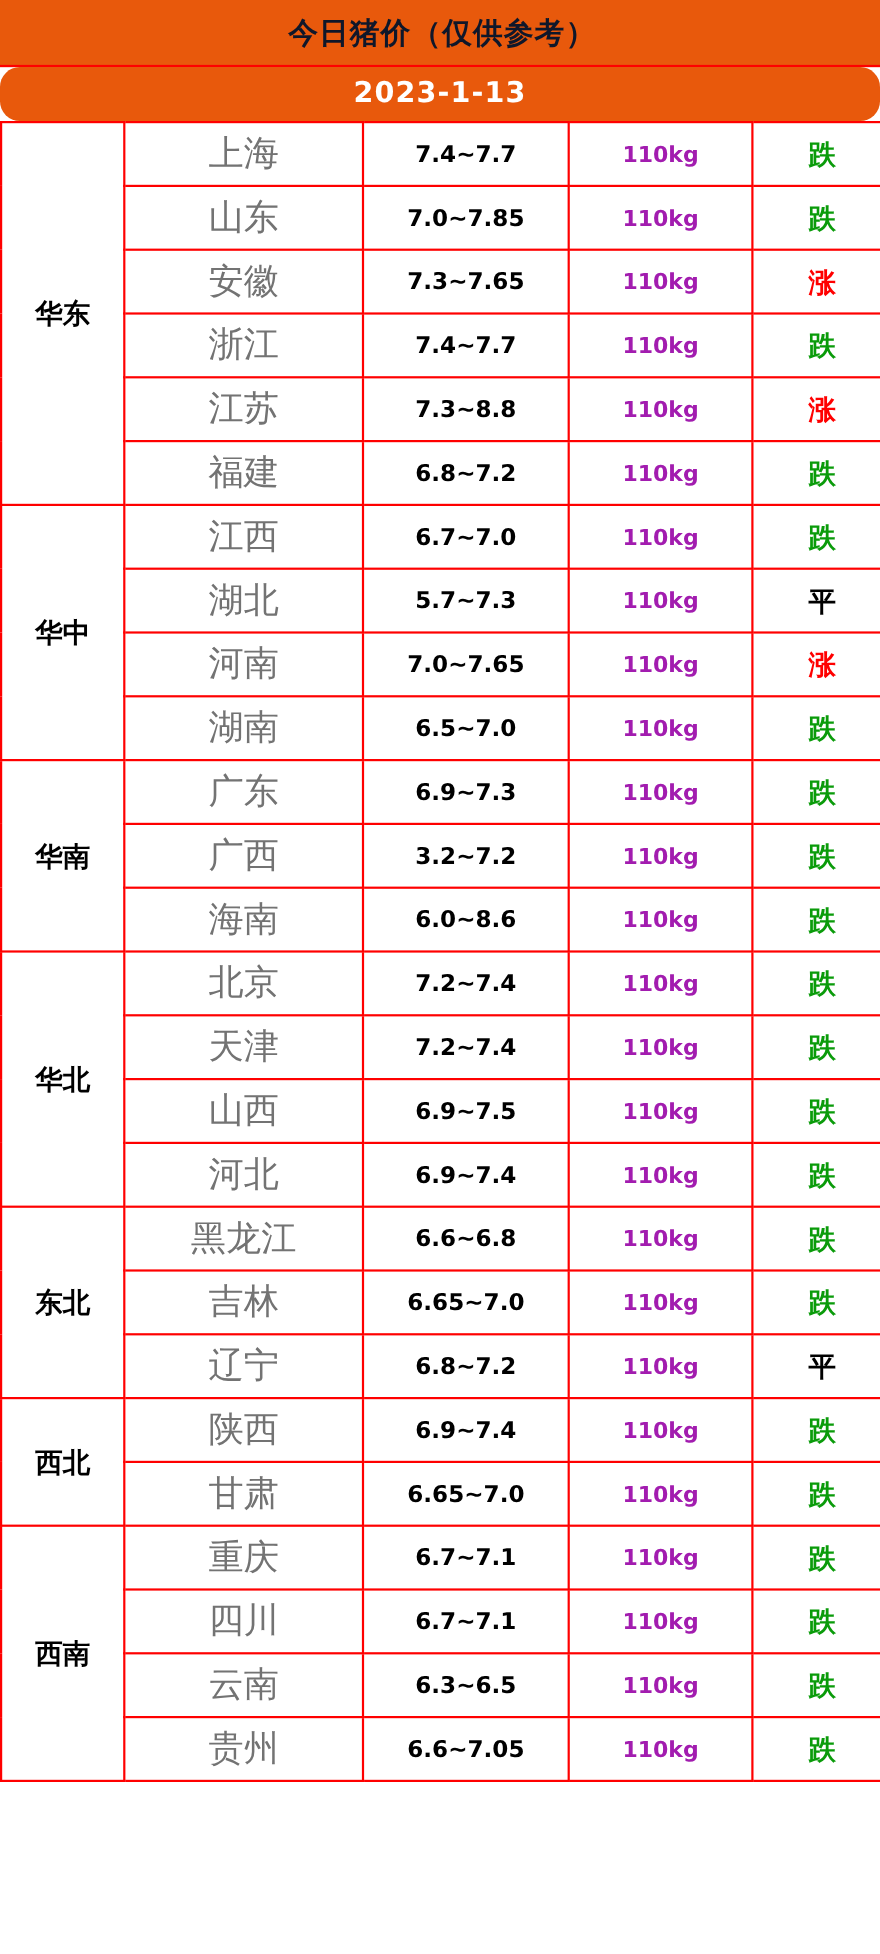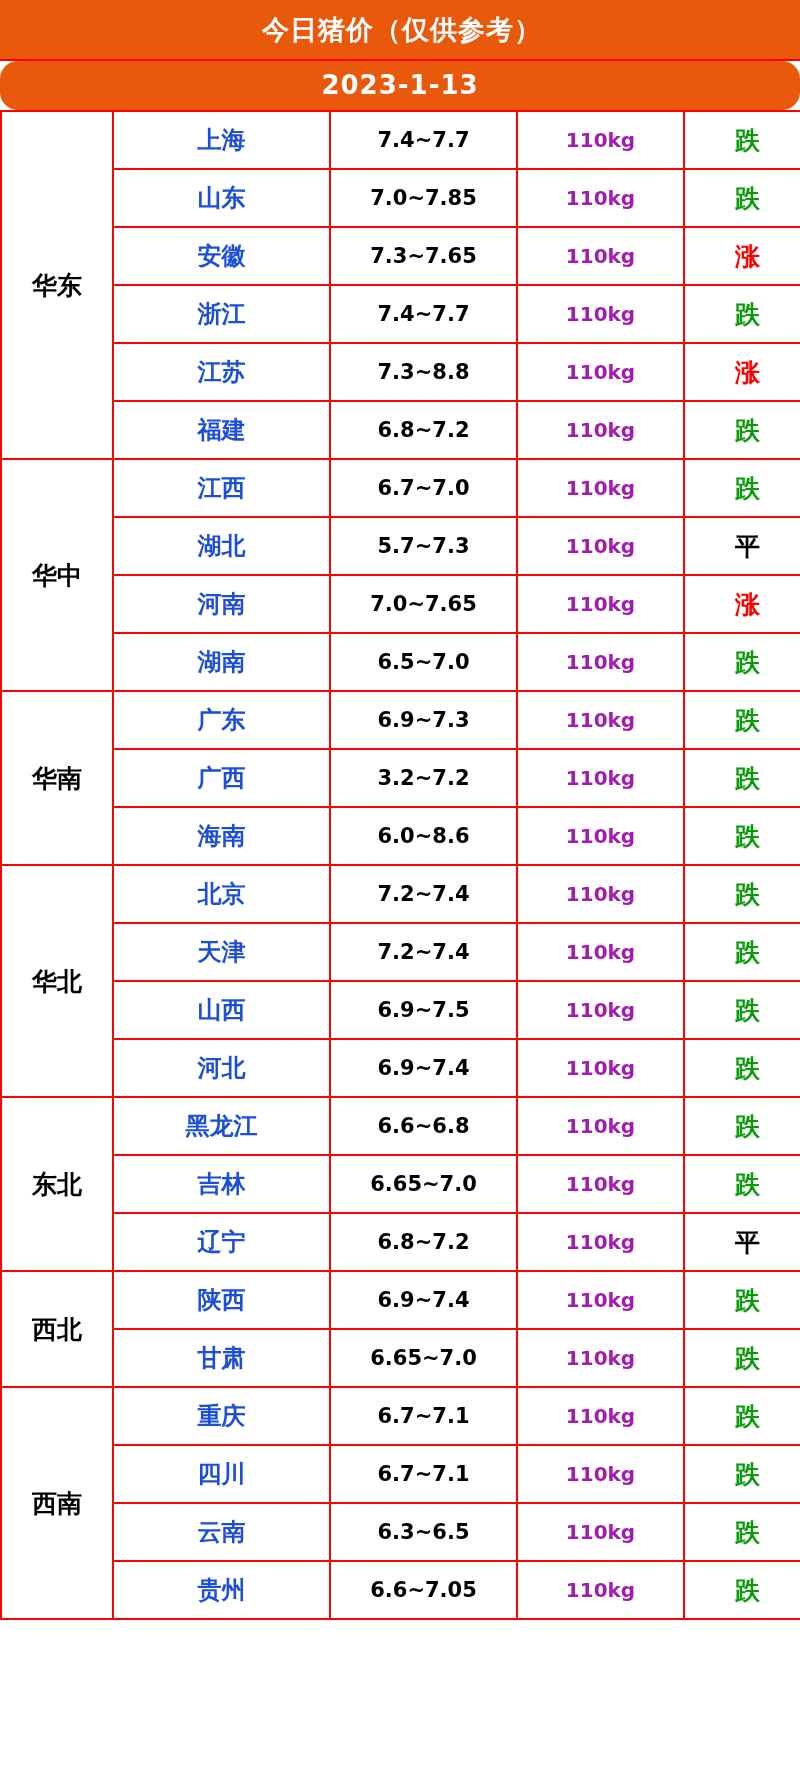--- a/index.html
+++ b/index.html
@@ -10,21 +10,21 @@
   body {
     width: 800px;
     font-family: "DejaVu Sans", "Liberation Sans", sans-serif;
   }
   .sheet {
     width: 800px;
     box-sizing: border-box;
   }
   .title-bar {
     background: #e8590c;
-    color: #ffffff;
+    color: #0f172a;
     text-align: center;
     font-weight: bold;
     font-size: 27px;
     letter-spacing: 1px;
     padding: 12px 0 11px 4px;
     border-bottom: 2px solid #ff0000;
   }
   .date-bar {
     background: #e8590c;
     color: #ffffff;
@@ -50,23 +50,23 @@
   }
   td.region {
     width: 110px;
     font-size: 25px;
     font-weight: bold;
     color: #000000;
     border-radius: 25px;
   }
   td.province {
     width: 215px;
-    font-size: 24px;
-    font-weight: bold;
-    color: #1d4ed8;
+    font-size: 32px;
+    font-weight: normal;
+    color: #737373;
   }
   td.price {
     width: 185px;
     font-size: 21px;
     font-weight: bold;
     color: #000000;
     margin-left: 44px;
   }
   td.weight {
     width: 165px;

